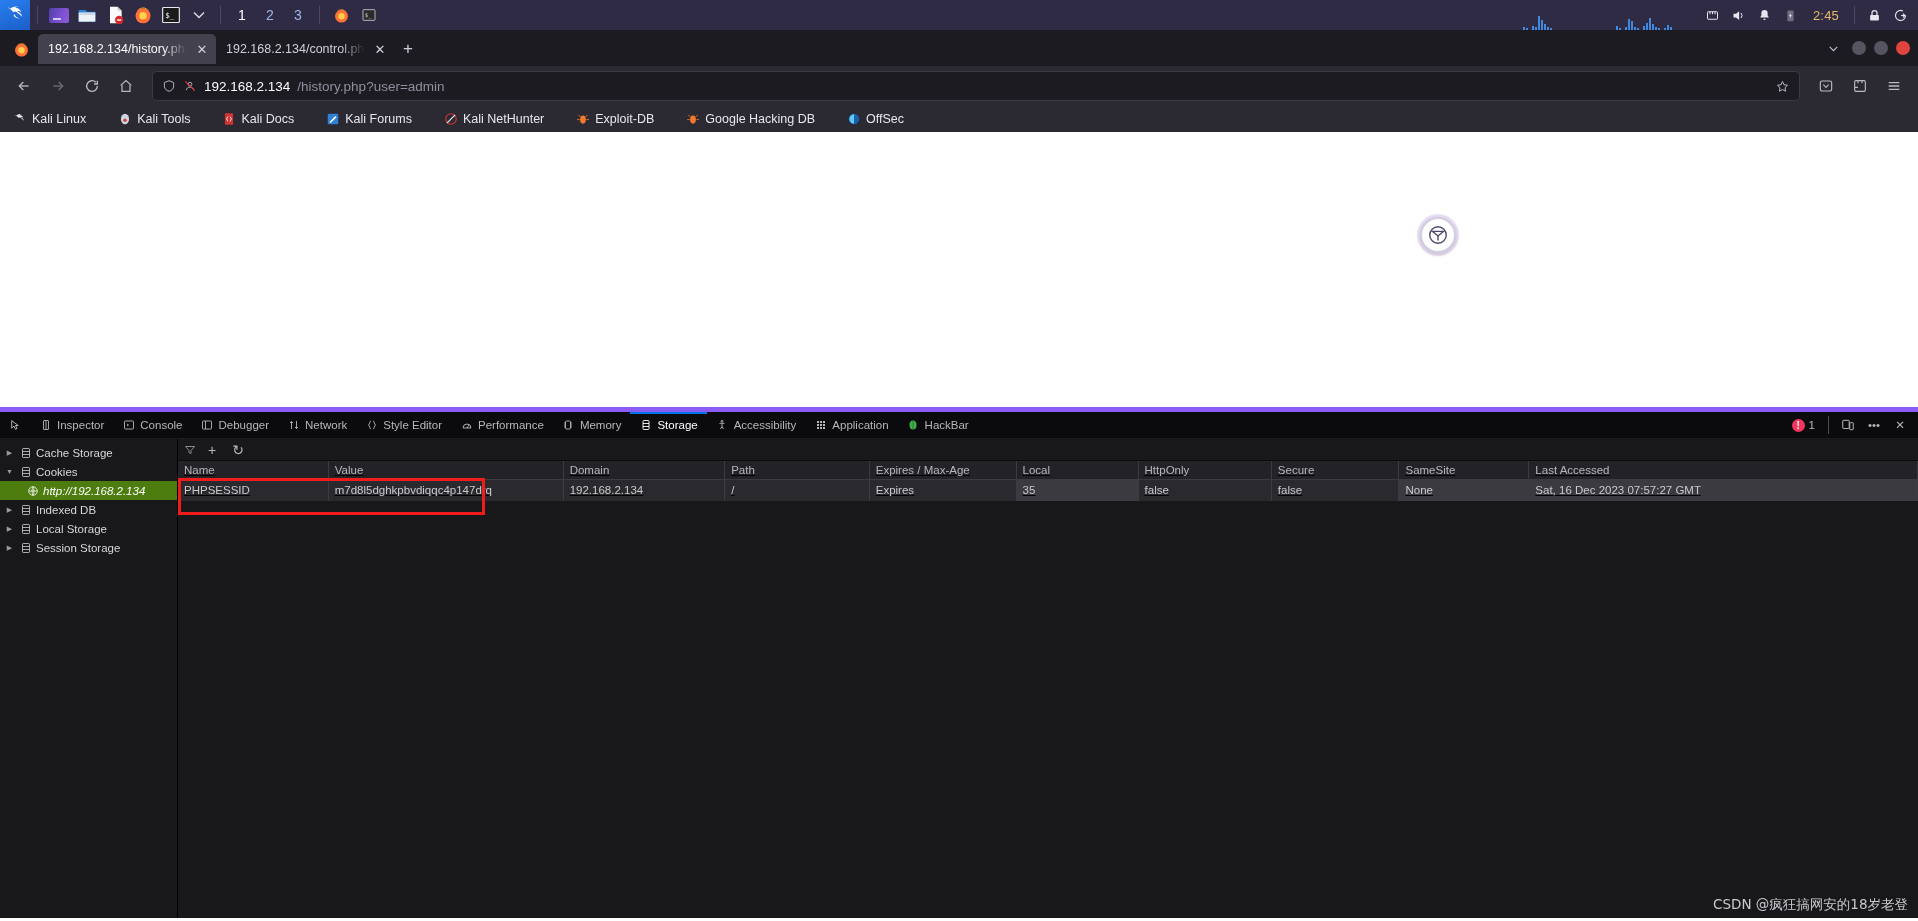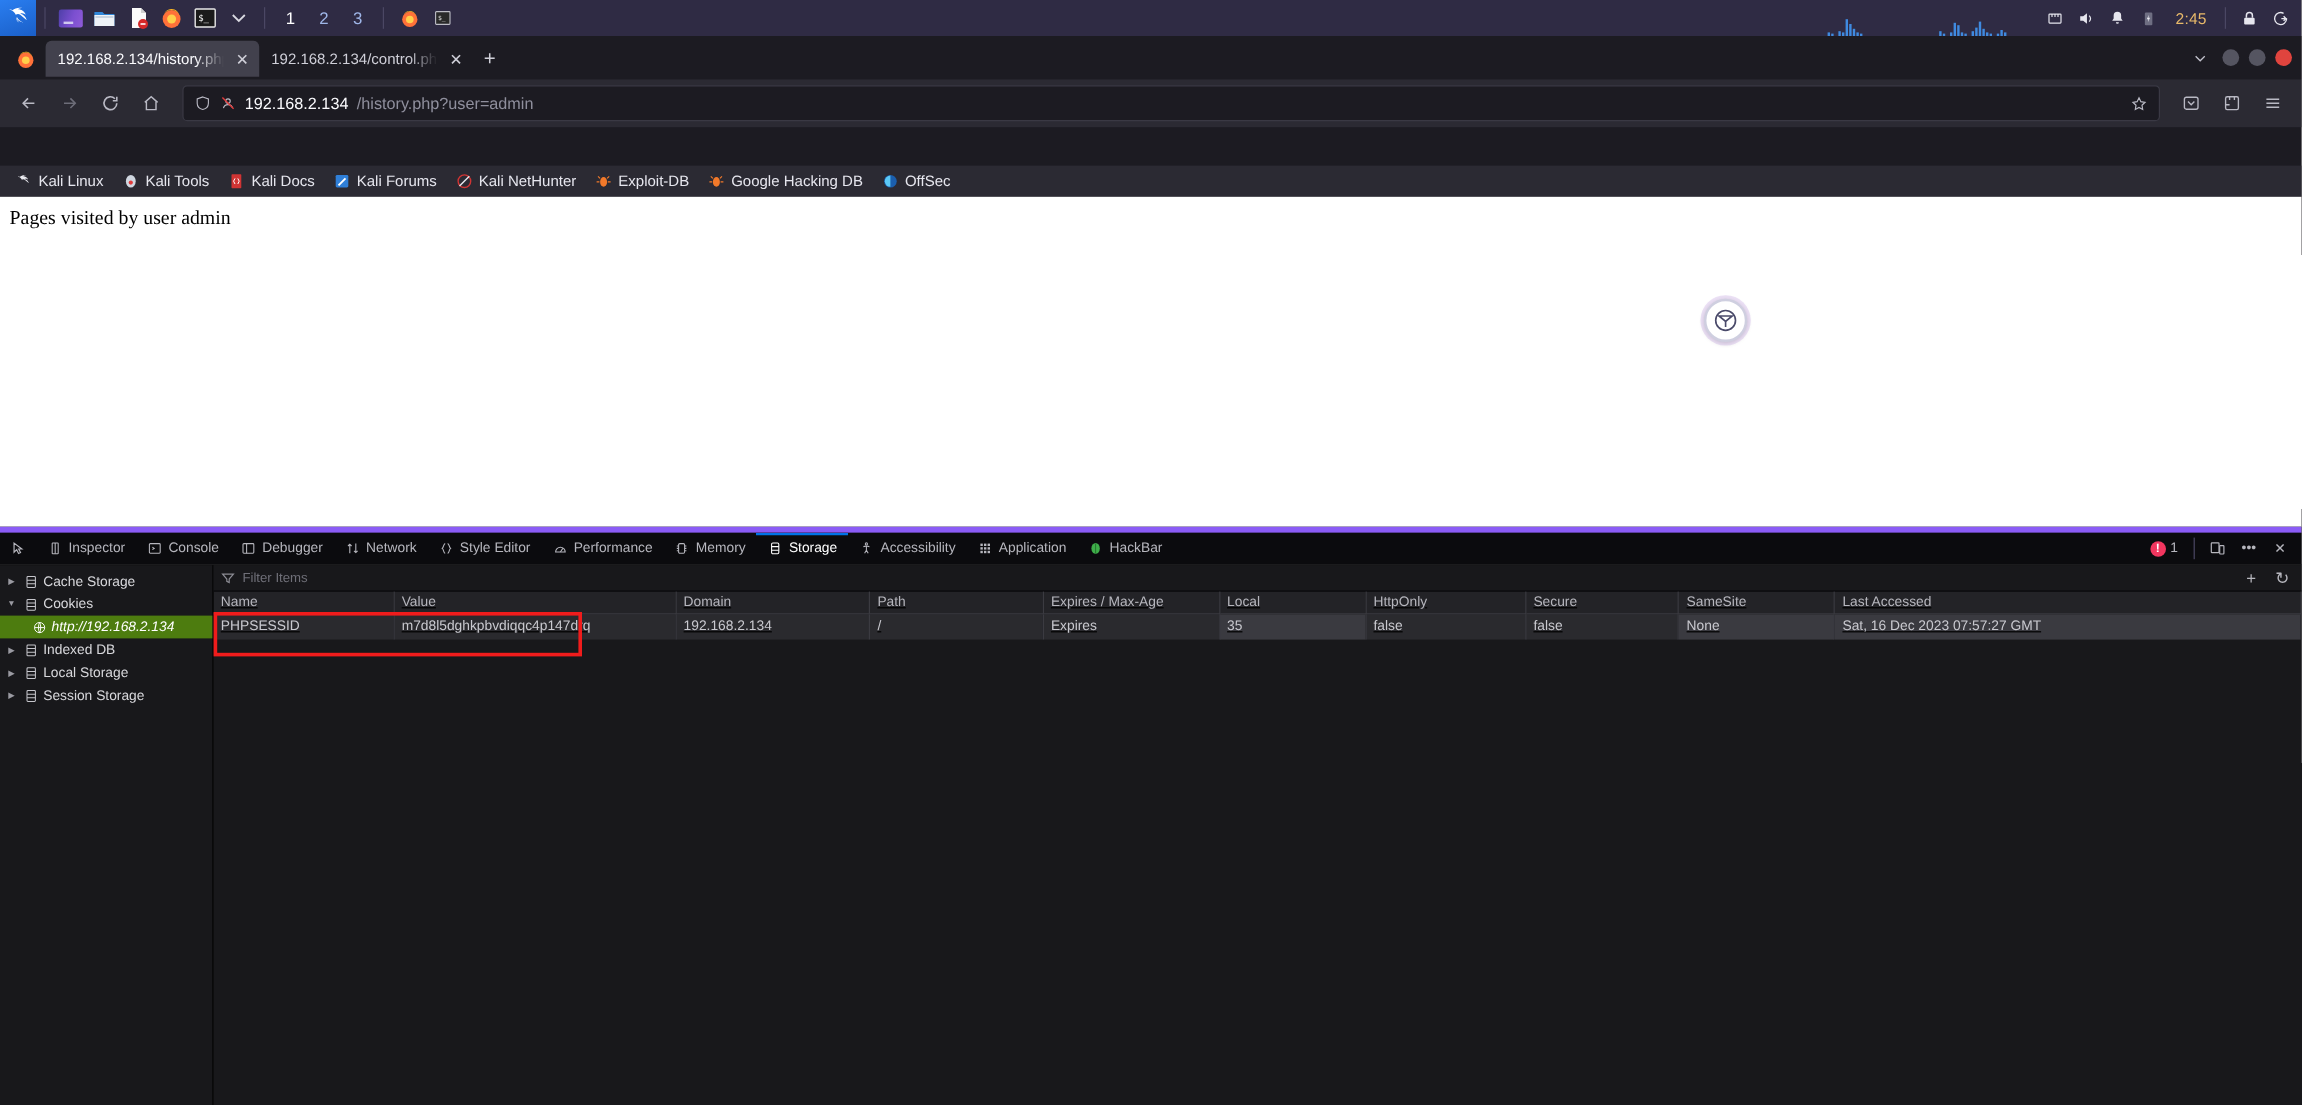--- a/index.html
+++ b/index.html
@@ -96,21 +96,21 @@
     border:1px solid #3a3944; border-radius:4px;
     display:flex; align-items:center; gap:7px; padding:0 9px;
     margin:0 8px; color:#fbfbfe; font-size:13.5px;
   }
   #urlbar .u-ico { display:flex;align-items:center;justify-content:center;color:#b9b9c4;}
   #urlbar .u-ico svg{width:14px;height:14px;}
   .url-host{color:#fbfbfe;} .url-path{color:#8f8f9d;}
   .urlbar-right{margin-left:auto;display:flex;align-items:center;gap:4px;color:#b9b9c4;}
   .navbar-right{display:flex;align-items:center;gap:2px;}
 
-  #bookmarks { height:26px; background:#2b2a33; display:flex; align-items:center; padding:0 6px; gap:2px;margin-top:32px;}
+  #bookmarks { height:26px; background:#2b2a33; display:flex; align-items:center; padding:0 6px; gap:18px;}
   .bm { display:flex;align-items:center;gap:5px;padding:2px 7px;border-radius:3px;color:#e6e6ee;font-size:12.5px;white-space:nowrap;}
   .bm .bmico{width:14px;height:14px;display:flex;align-items:center;justify-content:center;flex:0 0 auto;}
   .bm .bmico svg{width:14px;height:14px;}
 
   
   #content { background:#ffffff; height:275px; position:relative; padding:8px 8px 0 8px;
              font-family:"Liberation Serif", serif; color:#000; font-size:16.5px;}
   #content p { margin:0 0 18px 0; }
   #hackbar-badge {
     position:absolute; right:462px; top:85px;
@@ -551,21 +551,20 @@
           <svg viewBox="0 0 24 24">
             <circle cx="12" cy="12" r="9" fill="#1b5fae"></circle>
             <path d="M12 4a8 8 0 000 16z" fill="#5bc8f5"></path>
           </svg>
         </span>
       <span>OffSec</span>
     </div>
   </div>
 
   <div id="content">
-    <p>Pages visited by user admin</p>
     <div id="hackbar-badge">
       <svg width="22" height="22" viewBox="0 0 24 24" fill="none" stroke="#4a4a6a" stroke-width="1.5">
         <circle cx="12" cy="12" r="9"></circle>
           <path d="M6 8h12l-6 5z"></path>
           <path d="M12 13v5"></path>
       </svg>
     </div>
   </div>
 </div>
 
@@ -767,21 +766,20 @@
       </div>
     </div>
 
     <div id="dt-main">
       <div id="dt-filterbar">
         <span class="filter-ico">
           <svg viewBox="0 0 24 24" fill="none" stroke="#8b8b93" stroke-width="2">
                 <path d="M3 5h18l-7 8v6l-4-2v-4z"></path>
               </svg>
         </span>
-        <input id="filter-input" placeholder="Filter Items" style="">
         <span class="fb-btn">+</span>
         <span class="fb-btn">↻</span>
       </div>
 
       <div class="table-wrap">
         <table id="cookie-table">
           <colgroup>
             <col style="width:133px">
                 <col style="width:208px">
                 <col style="width:143px">

